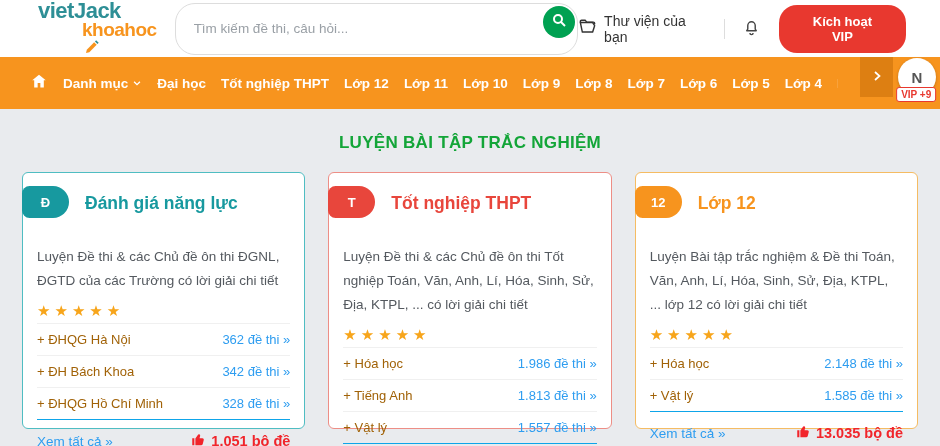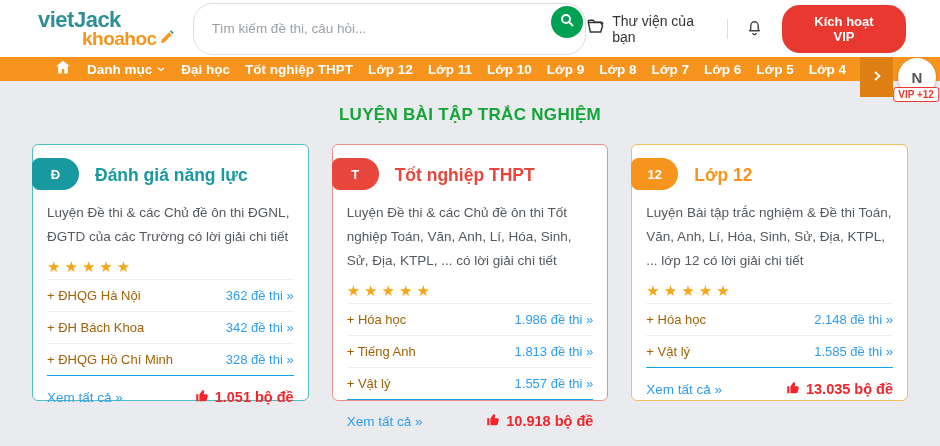--- a/index.html
+++ b/index.html
@@ -6,21 +6,21 @@
   html, body { width: 940px; height: 446px; overflow: hidden; }
   body { font-family: "Liberation Sans", "DejaVu Sans", sans-serif; background: #e9ebee; }
 
   
   .header {
     height: 57px; background: #ffffff; display: flex; align-items: center;
     padding: 0 34px 0 38px; position: relative;
   }
   .logo { display: flex; flex-direction: column; line-height: 1; cursor: pointer; }
   .logo-top { color: #2e8f96; font-weight: bold; font-size: 22px; letter-spacing: -0.5px; }
-  .logo-bottom-row { display: flex; align-items: flex-start; margin-left: 44px; margin-top: -2px; }
+  .logo-bottom-row { display: flex; align-items: flex-start; margin-left: 44px; margin-top: -2px; flex-direction: column; }
   .logo-bottom { color: #f7941e; font-weight: bold; font-size: 19px; letter-spacing: -0.5px; }
   .pencil { margin-left: 2px; }
 
   .search-wrap { position: relative; width: 412px; margin-left: 18px; }
   .search-input {
     width: 100%; height: 52px; border: 1px solid #ddd; border-radius: 20px;
     padding: 0 48px 0 18px; font-size: 13.5px; color: #444; outline: none;
     font-family: inherit; background: #fff;
   }
   .search-input::placeholder { color: #9aa0a6; }
@@ -35,21 +35,21 @@
   .library-label { font-size: 14px; color: #333; }
   .header-divider { width: 1px; height: 20px; background: #ddd; margin: 0 15px; }
   .bell-btn { background: none; border: none; cursor: pointer; display: flex; padding: 2px; }
   .vip-btn {
     margin-left: 16px; background: #e8382f; color: #fff; border: none; cursor: pointer;
     font-weight: bold; font-size: 13px; padding: 9px 23px; border-radius: 18px;
     font-family: inherit;
   }
 
   
-  .nav { height: 24px; background: #f7941e; position: relative; padding-left: 24px; }
+  .nav { height: 52px; background: #f7941e; position: relative; }
   .nav-links {
     display: flex; align-items: center; gap: 15px; height: 100%;
     padding-left: 30px; width: 838px; overflow: hidden; white-space: nowrap;
   }
   .nav-item {
     color: #fff; font-weight: bold; font-size: 13.5px; text-decoration: none;
     display: flex; align-items: center; gap: 4px; flex: 0 0 auto; cursor: pointer;
   }
   .home-btn { display: flex; align-items: center; cursor: pointer; flex: 0 0 auto; }
   .nav-scroll {
@@ -63,38 +63,38 @@
     box-shadow: 0 1px 3px rgba(0,0,0,.25); display: flex; align-items: center;
     justify-content: center; font-weight: bold; font-size: 15px; color: #555;
   }
   .vip-badge {
     position: absolute; left: 50%; transform: translateX(-52%); top: 29px; z-index: 6;
     background: #fff; border: 1px solid #e8382f; border-radius: 3px; color: #e8382f;
     font-weight: bold; font-size: 10px; padding: 1px 4px; white-space: nowrap;
   }
 
   
-  .main { padding: 24px 32px 0; }
+  .main { padding: 24px 22px 0; }
   .section-title {
     text-align: center; color: #13a538; font-size: 17px; font-weight: bold;
     letter-spacing: 0.3px; margin-bottom: 19px;
   }
   .cards { display: flex; gap: 23px; }
   .card {
     flex: 1; height: 257px; background: #fff; border: 1px solid var(--border, #ccc);
     border-radius: 6px; position: relative; display: flex; flex-direction: column;
   }
   .card-badge {
     position: absolute; left: -1px; top: 13px; width: 47px; height: 32px;
     background: var(--accent); color: #fff; font-weight: bold; font-size: 13px;
     display: flex; align-items: center; justify-content: center;
     border-radius: 8px 17px 17px 8px;
   }
   .card-title {
-    margin: 15px 14px 0 62px; min-height: 30px; display: flex; align-items: center;
+    margin: 15px 14px 16px 62px; min-height: 30px; display: flex; align-items: center;
     color: var(--accent); font-size: 17.5px; font-weight: bold;
   }
   .card-desc { margin: 11px 14px 0; font-size: 13.5px; color: #54595f; line-height: 24px; }
   .card-stars { margin: 9px 14px 3px; color: #f7a51b; font-size: 15px; letter-spacing: 4px; }
   .card-row {
     display: flex; justify-content: space-between; align-items: center;
     margin: 0 14px; padding: 8px 0; border-top: 1px solid #f0f0f0;
     font-size: 13px; cursor: pointer;
   }
   .row-label { color: #a16207; }
@@ -191,21 +191,21 @@
   </div>
   <button class="nav-scroll">
     <span>
       <svg width="12" height="12" viewBox="0 0 24 24" fill="none" stroke="#fff" stroke-width="3.4">
           <path d="M8 4l9 8-9 8"></path>
         </svg>
     </span>
   </button>
   <div class="nav-account">
     <div class="avatar">N</div>
-    <div class="vip-badge">VIP +12</div>
+    <div class="vip-badge">VIP +9</div>
   </div>
 </div>
 
 <div class="main">
   <div class="section-title">LUYỆN BÀI TẬP TRẮC NGHIỆM</div>
 
   <div class="cards">
 
     <div class="card" style="--accent: #17999f; --border: #4fbdc2;">
       <div class="card-badge">Đ</div>

